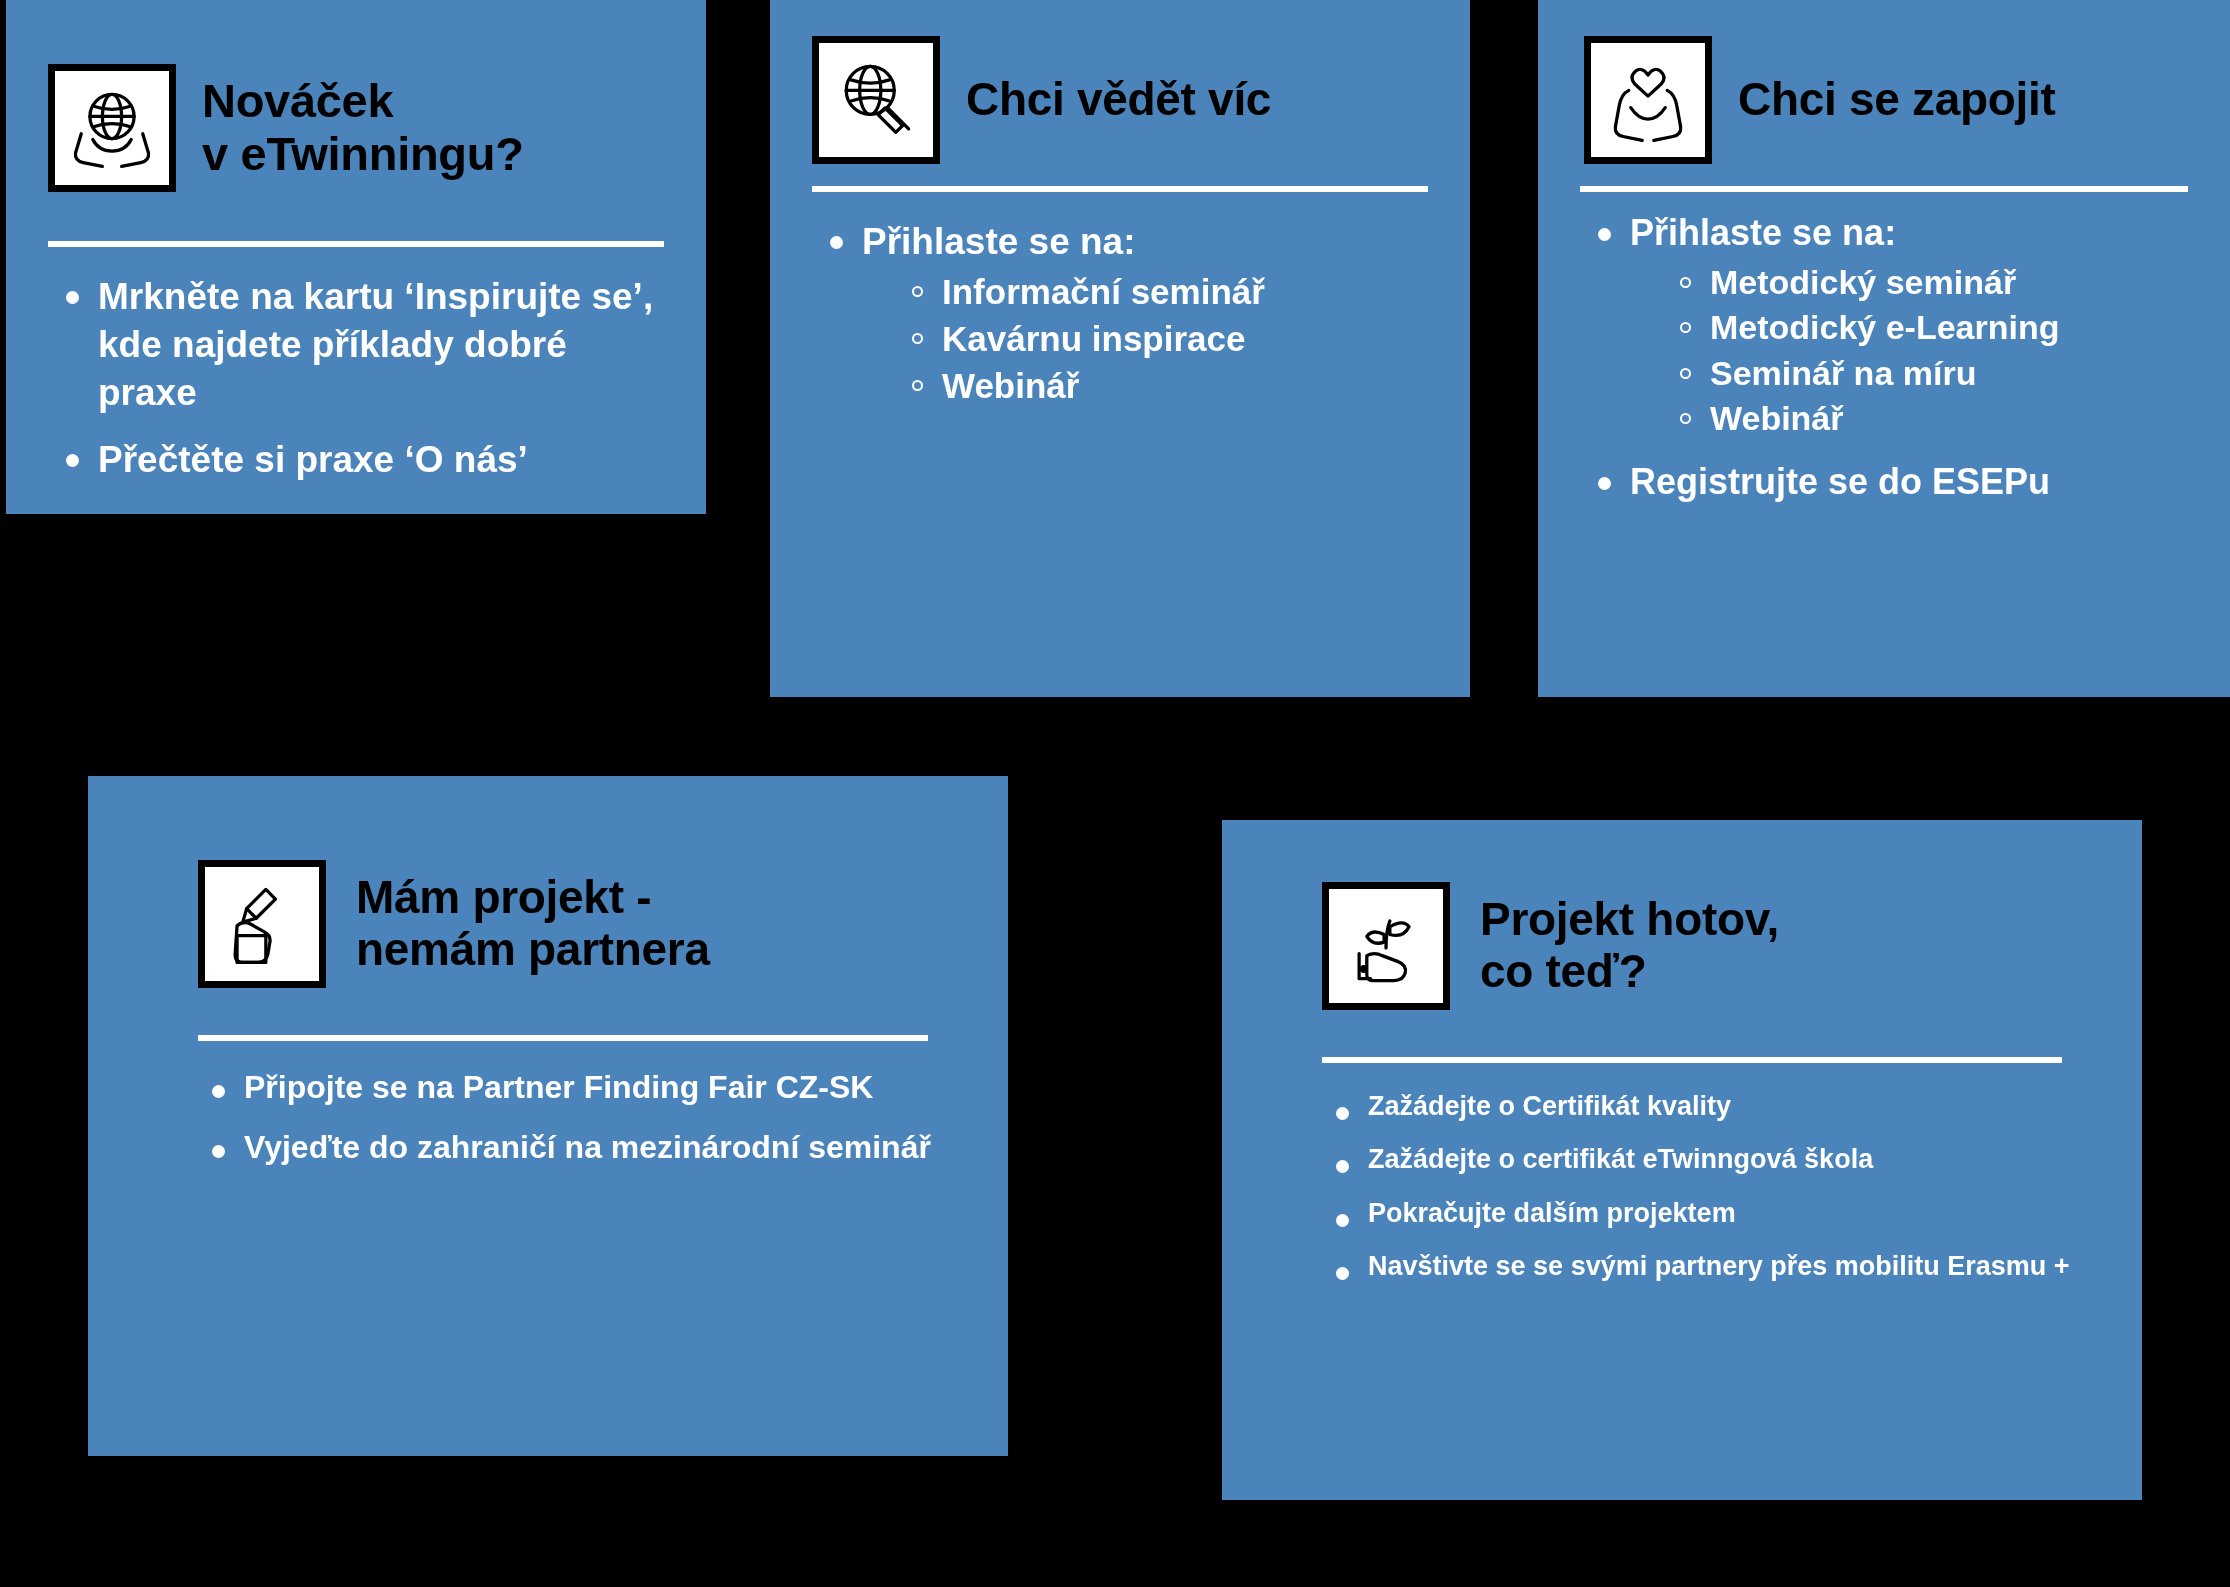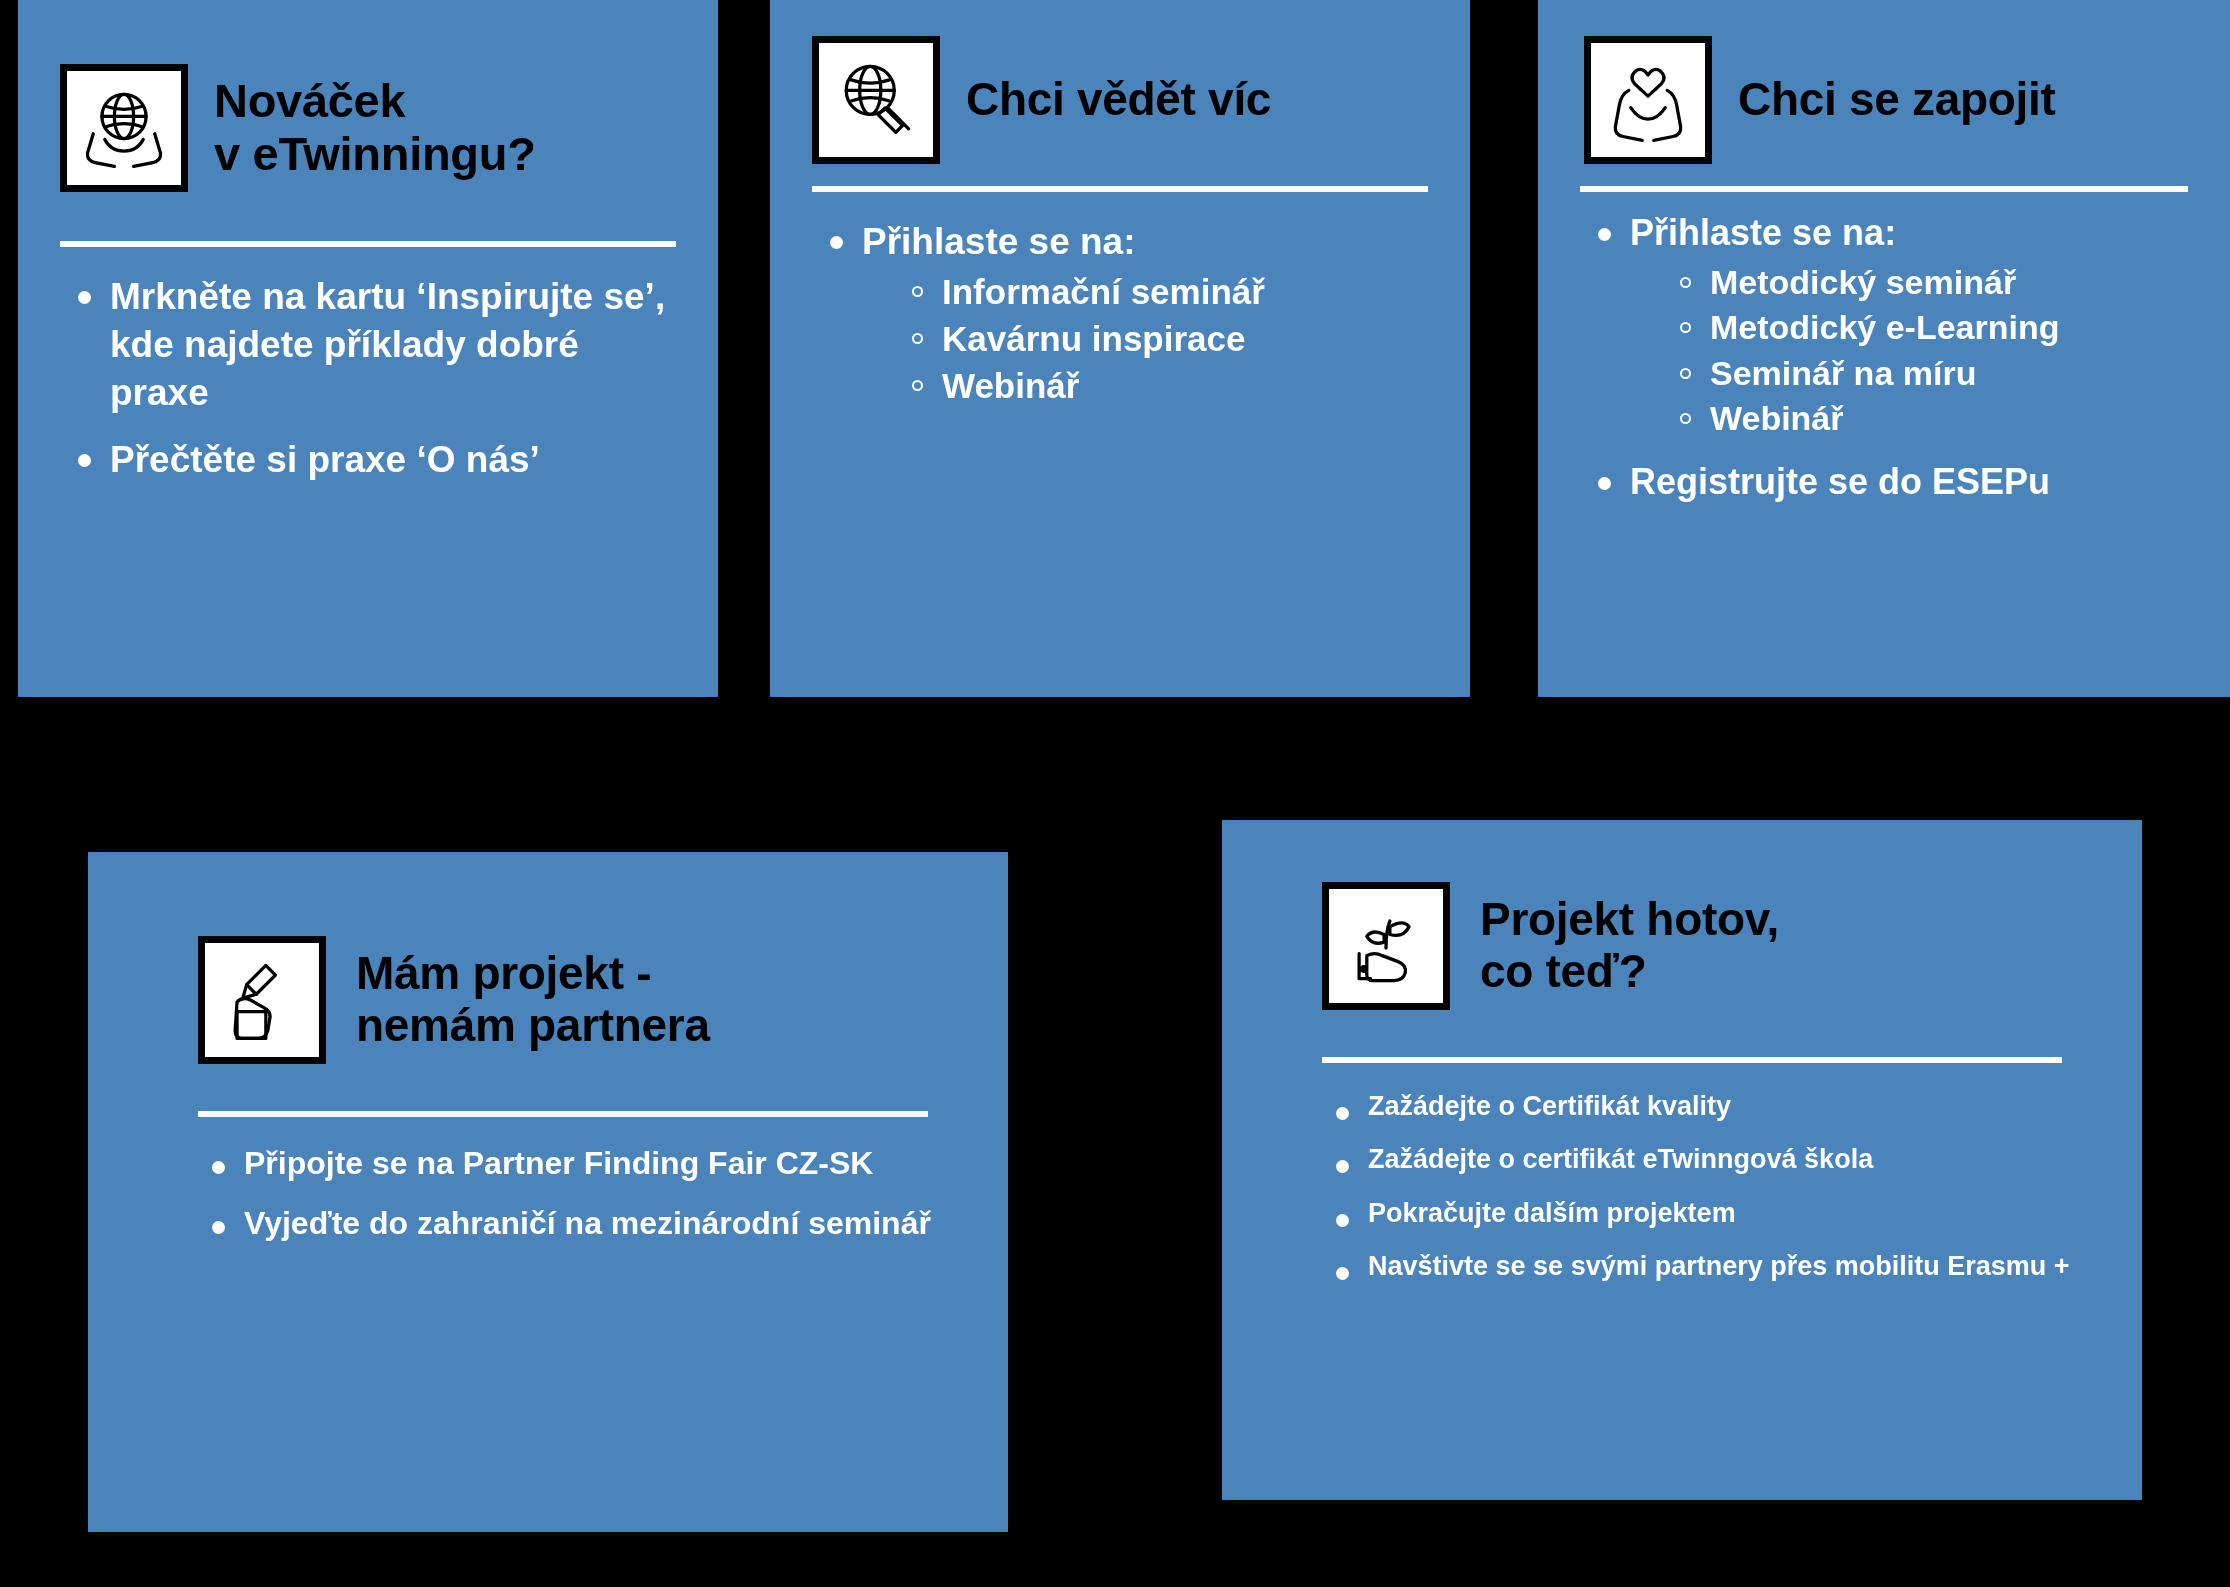--- a/index.html
+++ b/index.html
@@ -107,24 +107,24 @@
     top: 16px;
     width: 11px;
     height: 11px;
     border-radius: 50%;
     border: 2.5px solid #ffffff;
     background: transparent;
     box-sizing: border-box;
   }
 
   
-  #card-novacek   { left: 18px;    top: 0px;   width: 700px;  height: 697px; }
+  #card-novacek   { left: 6px;    top: 0px;   width: 700px;  height: 514px; }
   #card-vedet     { left: 770px;  top: 0px;   width: 700px;  height: 697px; }
   #card-zapojit   { left: 1538px; top: 0px;   width: 692px;  height: 697px; }
-  #card-partner   { left: 88px;   top: 852px; width: 920px;  height: 680px; }
+  #card-partner   { left: 88px;   top: 776px; width: 920px;  height: 680px; }
   #card-hotov     { left: 1222px; top: 820px; width: 920px;  height: 680px; }
 
   #card-novacek .card-title { font-size: 47px; }
   #card-zapojit .card-head { padding-left: 46px; }
   #card-zapojit ul.bullets { font-size: 36px; padding-top: 18px; }
   #card-zapojit ul.sub { font-size: 34px; }
   #card-partner .card-head { padding-left: 110px; gap: 30px; padding-top: 58px; }
   #card-partner .rule { margin-left: 110px; margin-right: 80px; }
   #card-partner ul.bullets { padding-left: 120px; padding-right: 68px; font-size: 32px; }
   #card-hotov .card-head { padding-left: 100px; gap: 30px; }

